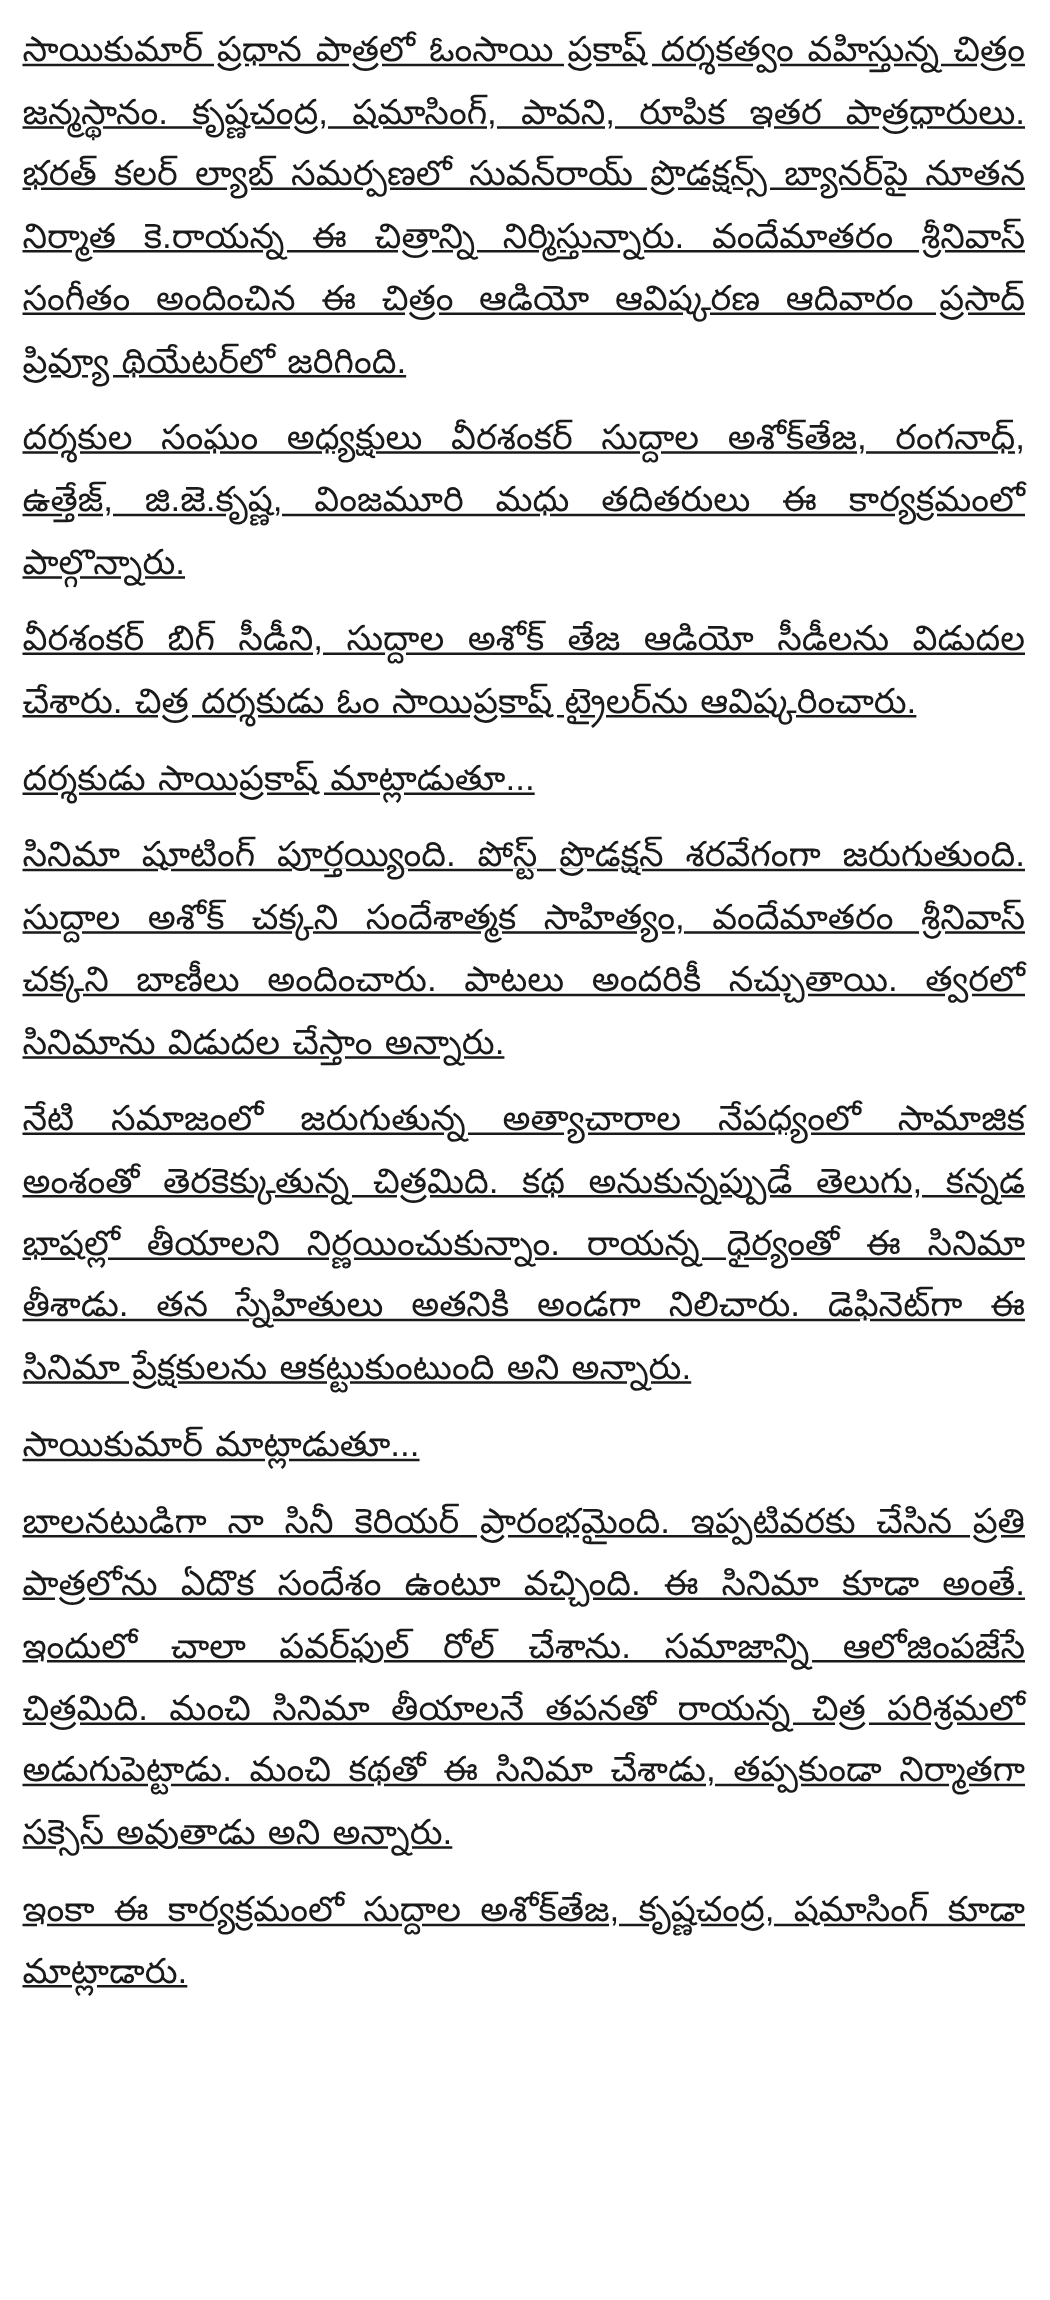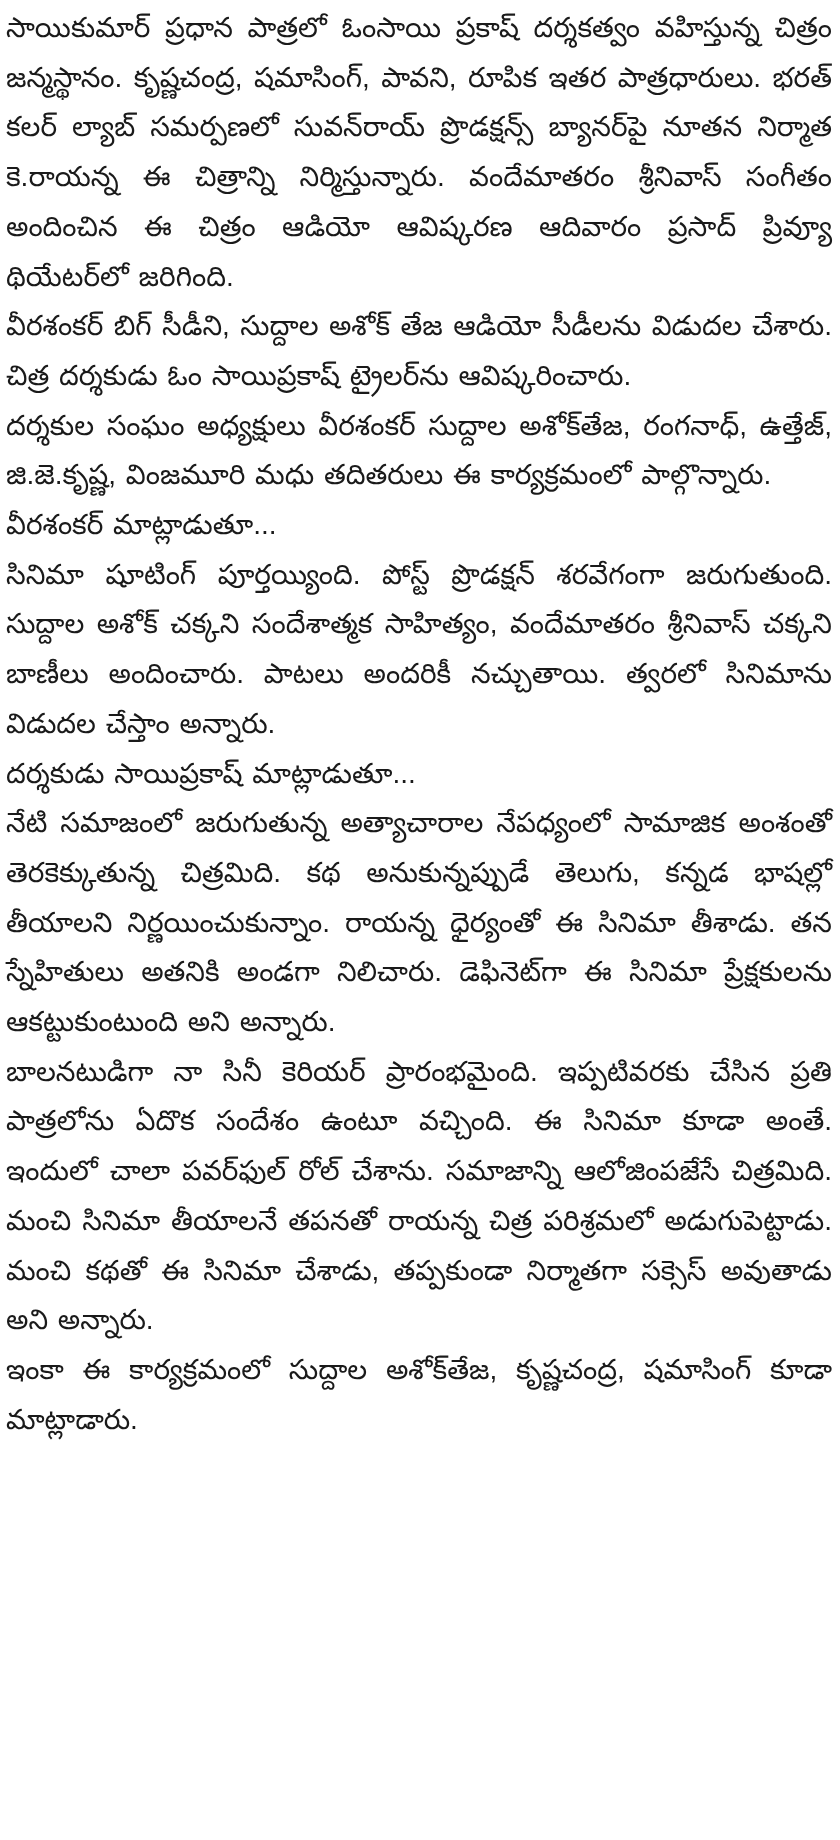--- a/index.html
+++ b/index.html
@@ -12,34 +12,35 @@
     min-height: 1840px;
     box-sizing: border-box;
     background: #ffffff;
     padding: 3px 8px 3px 6px;
     font-family: "Liberation Sans", sans-serif;
     font-size: 28px;
     line-height: 49.7px;
     color: #1a1a1a;
   }
   .page p {
-    margin: 0;
+    margin: 12px;
     padding: 0;
     text-align: justify;
     text-justify: inter-word;
     word-spacing: 2px;
+    text-decoration: underline;
   }
 </style>
 </head>
 <body>
 
 <div class="page">
   <p>సాయికుమార్ ప్రధాన పాత్రలో ఓంసాయి ప్రకాష్ దర్శకత్వం వహిస్తున్న చిత్రం జన్మస్థానం. కృష్ణచంద్ర, షమాసింగ్, పావని, రూపిక ఇతర పాత్రధారులు. భరత్ కలర్ ల్యాబ్ సమర్పణలో సువన్‌రాయ్ ప్రొడక్షన్స్ బ్యానర్‌పై నూతన నిర్మాత కె.రాయన్న ఈ చిత్రాన్ని నిర్మిస్తున్నారు. వందేమాతరం శ్రీనివాస్ సంగీతం అందించిన ఈ చిత్రం ఆడియో ఆవిష్కరణ ఆదివారం ప్రసాద్ ప్రివ్యూ థియేటర్‌లో జరిగింది.</p>
+  <p>దర్శకుల సంఘం అధ్యక్షులు వీరశంకర్ సుద్దాల అశోక్‌తేజ, రంగనాధ్, ఉత్తేజ్, జి.జె.కృష్ణ, వింజమూరి మధు తదితరులు ఈ కార్యక్రమంలో పాల్గొన్నారు.</p>
   <p>వీరశంకర్ బిగ్ సీడీని, సుద్దాల అశోక్ తేజ ఆడియో సీడీలను విడుదల చేశారు. చిత్ర దర్శకుడు ఓం సాయిప్రకాష్ ట్రైలర్‌ను ఆవిష్కరించారు.</p>
-  <p>దర్శకుల సంఘం అధ్యక్షులు వీరశంకర్ సుద్దాల అశోక్‌తేజ, రంగనాధ్, ఉత్తేజ్, జి.జె.కృష్ణ, వింజమూరి మధు తదితరులు ఈ కార్యక్రమంలో పాల్గొన్నారు.</p>
-  <p>వీరశంకర్ మాట్లాడుతూ...</p>
+  <p>దర్శకుడు సాయిప్రకాష్ మాట్లాడుతూ...</p>
   <p>సినిమా షూటింగ్ పూర్తయ్యింది. పోస్ట్ ప్రొడక్షన్ శరవేగంగా జరుగుతుంది. సుద్దాల అశోక్ చక్కని సందేశాత్మక సాహిత్యం, వందేమాతరం శ్రీనివాస్ చక్కని బాణీలు అందించారు. పాటలు అందరికీ నచ్చుతాయి. త్వరలో సినిమాను విడుదల చేస్తాం అన్నారు.</p>
-  <p>దర్శకుడు సాయిప్రకాష్ మాట్లాడుతూ...</p>
   <p>నేటి సమాజంలో జరుగుతున్న అత్యాచారాల నేపధ్యంలో సామాజిక అంశంతో తెరకెక్కుతున్న చిత్రమిది. కథ అనుకున్నప్పుడే తెలుగు, కన్నడ భాషల్లో తీయాలని నిర్ణయించుకున్నాం. రాయన్న ధైర్యంతో ఈ సినిమా తీశాడు. తన స్నేహితులు అతనికి అండగా నిలిచారు. డెఫినెట్‌గా ఈ సినిమా ప్రేక్షకులను ఆకట్టుకుంటుంది అని అన్నారు.</p>
+  <p>సాయికుమార్ మాట్లాడుతూ...</p>
   <p>బాలనటుడిగా నా సినీ కెరియర్ ప్రారంభమైంది. ఇప్పటివరకు చేసిన ప్రతి పాత్రలోను ఏదొక సందేశం ఉంటూ వచ్చింది. ఈ సినిమా కూడా అంతే. ఇందులో చాలా పవర్‌ఫుల్ రోల్ చేశాను. సమాజాన్ని ఆలోజింపజేసే చిత్రమిది. మంచి సినిమా తీయాలనే తపనతో రాయన్న చిత్ర పరిశ్రమలో అడుగుపెట్టాడు. మంచి కథతో ఈ సినిమా చేశాడు, తప్పకుండా నిర్మాతగా సక్సెస్ అవుతాడు అని అన్నారు.</p>
   <p>ఇంకా ఈ కార్యక్రమంలో సుద్దాల అశోక్‌తేజ, కృష్ణచంద్ర, షమాసింగ్ కూడా మాట్లాడారు.</p>
 
 </div>
 
 </body></html>

